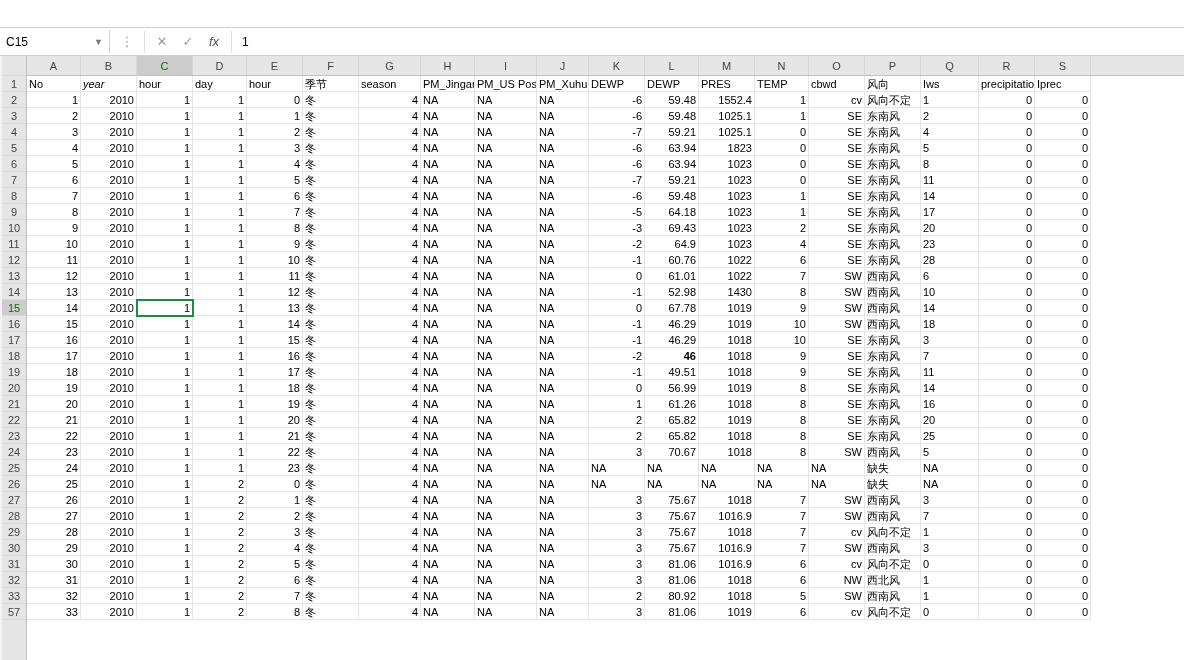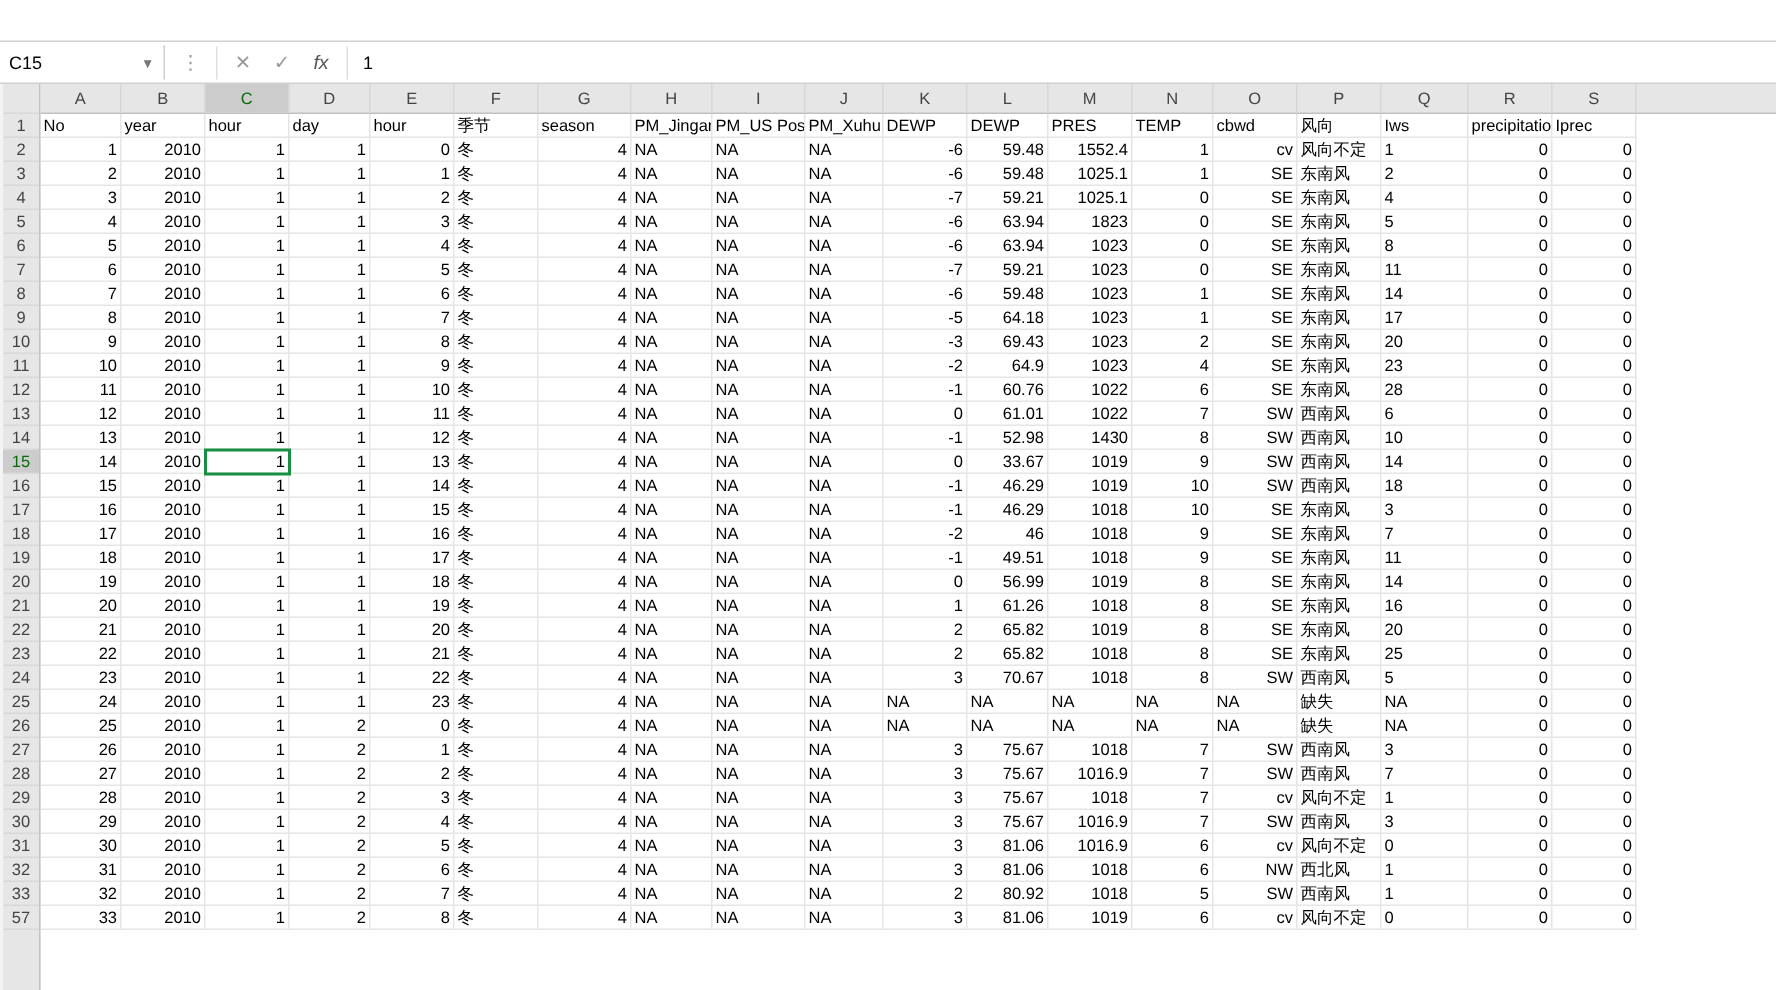--- a/index.html
+++ b/index.html
@@ -204,21 +204,21 @@
         <div class="col-header" style="width: 54px;">N</div>
         <div class="col-header" style="width: 56px;">O</div>
         <div class="col-header" style="width: 56px;">P</div>
         <div class="col-header" style="width: 58px;">Q</div>
         <div class="col-header" style="width: 56px;">R</div>
         <div class="col-header" style="width: 56px;">S</div>
       </div>
     <div class="data-rows" id="data-rows">
         <div class="data-row">
           <div class="cell txt" style="width: 54px;">No</div>
-          <div class="cell txt" style="width: 56px;">year</div>
+          <div class="cell txt" style="width: 56px; font-style: italic;">year</div>
           <div class="cell txt" style="width: 56px;">hour</div>
           <div class="cell txt" style="width: 54px;">day</div>
           <div class="cell txt" style="width: 56px;">hour</div>
           <div class="cell txt" style="width: 56px;">季节</div>
           <div class="cell txt" style="width: 62px;">season</div>
           <div class="cell txt" style="width: 54px;">PM_Jingan</div>
           <div class="cell txt" style="width: 62px;">PM_US Post</div>
           <div class="cell txt" style="width: 52px;">PM_Xuhui</div>
           <div class="cell txt" style="width: 56px;">DEWP</div>
           <div class="cell txt" style="width: 54px;">DEWP</div>
@@ -508,21 +508,21 @@
           <div class="cell num" style="width: 56px;">2010</div>
           <div class="cell num selected" style="width: 56px;">1</div>
           <div class="cell num" style="width: 54px;">1</div>
           <div class="cell num" style="width: 56px;">13</div>
           <div class="cell txt" style="width: 56px;">冬</div>
           <div class="cell num" style="width: 62px;">4</div>
           <div class="cell txt" style="width: 54px;">NA</div>
           <div class="cell txt" style="width: 62px;">NA</div>
           <div class="cell txt" style="width: 52px;">NA</div>
           <div class="cell num" style="width: 56px;">0</div>
-          <div class="cell num" style="width: 54px;">33.67</div>
+          <div class="cell num" style="width: 54px;">67.78</div>
           <div class="cell num" style="width: 56px;">1019</div>
           <div class="cell num" style="width: 54px;">9</div>
           <div class="cell num" style="width: 56px;">SW</div>
           <div class="cell txt" style="width: 56px;">西南风</div>
           <div class="cell txt" style="width: 58px;">14</div>
           <div class="cell num" style="width: 56px;">0</div>
           <div class="cell num" style="width: 56px;">0</div>
         </div>
         <div class="data-row">
           <div class="cell num" style="width: 54px;">15</div>
@@ -571,21 +571,21 @@
           <div class="cell num" style="width: 56px;">2010</div>
           <div class="cell num" style="width: 56px;">1</div>
           <div class="cell num" style="width: 54px;">1</div>
           <div class="cell num" style="width: 56px;">16</div>
           <div class="cell txt" style="width: 56px;">冬</div>
           <div class="cell num" style="width: 62px;">4</div>
           <div class="cell txt" style="width: 54px;">NA</div>
           <div class="cell txt" style="width: 62px;">NA</div>
           <div class="cell txt" style="width: 52px;">NA</div>
           <div class="cell num" style="width: 56px;">-2</div>
-          <div class="cell num" style="width: 54px;">46</div>
+          <div class="cell num" style="width: 54px; font-weight: bold;">46</div>
           <div class="cell num" style="width: 56px;">1018</div>
           <div class="cell num" style="width: 54px;">9</div>
           <div class="cell num" style="width: 56px;">SE</div>
           <div class="cell txt" style="width: 56px;">东南风</div>
           <div class="cell txt" style="width: 58px;">7</div>
           <div class="cell num" style="width: 56px;">0</div>
           <div class="cell num" style="width: 56px;">0</div>
         </div>
         <div class="data-row">
           <div class="cell num" style="width: 54px;">18</div>

